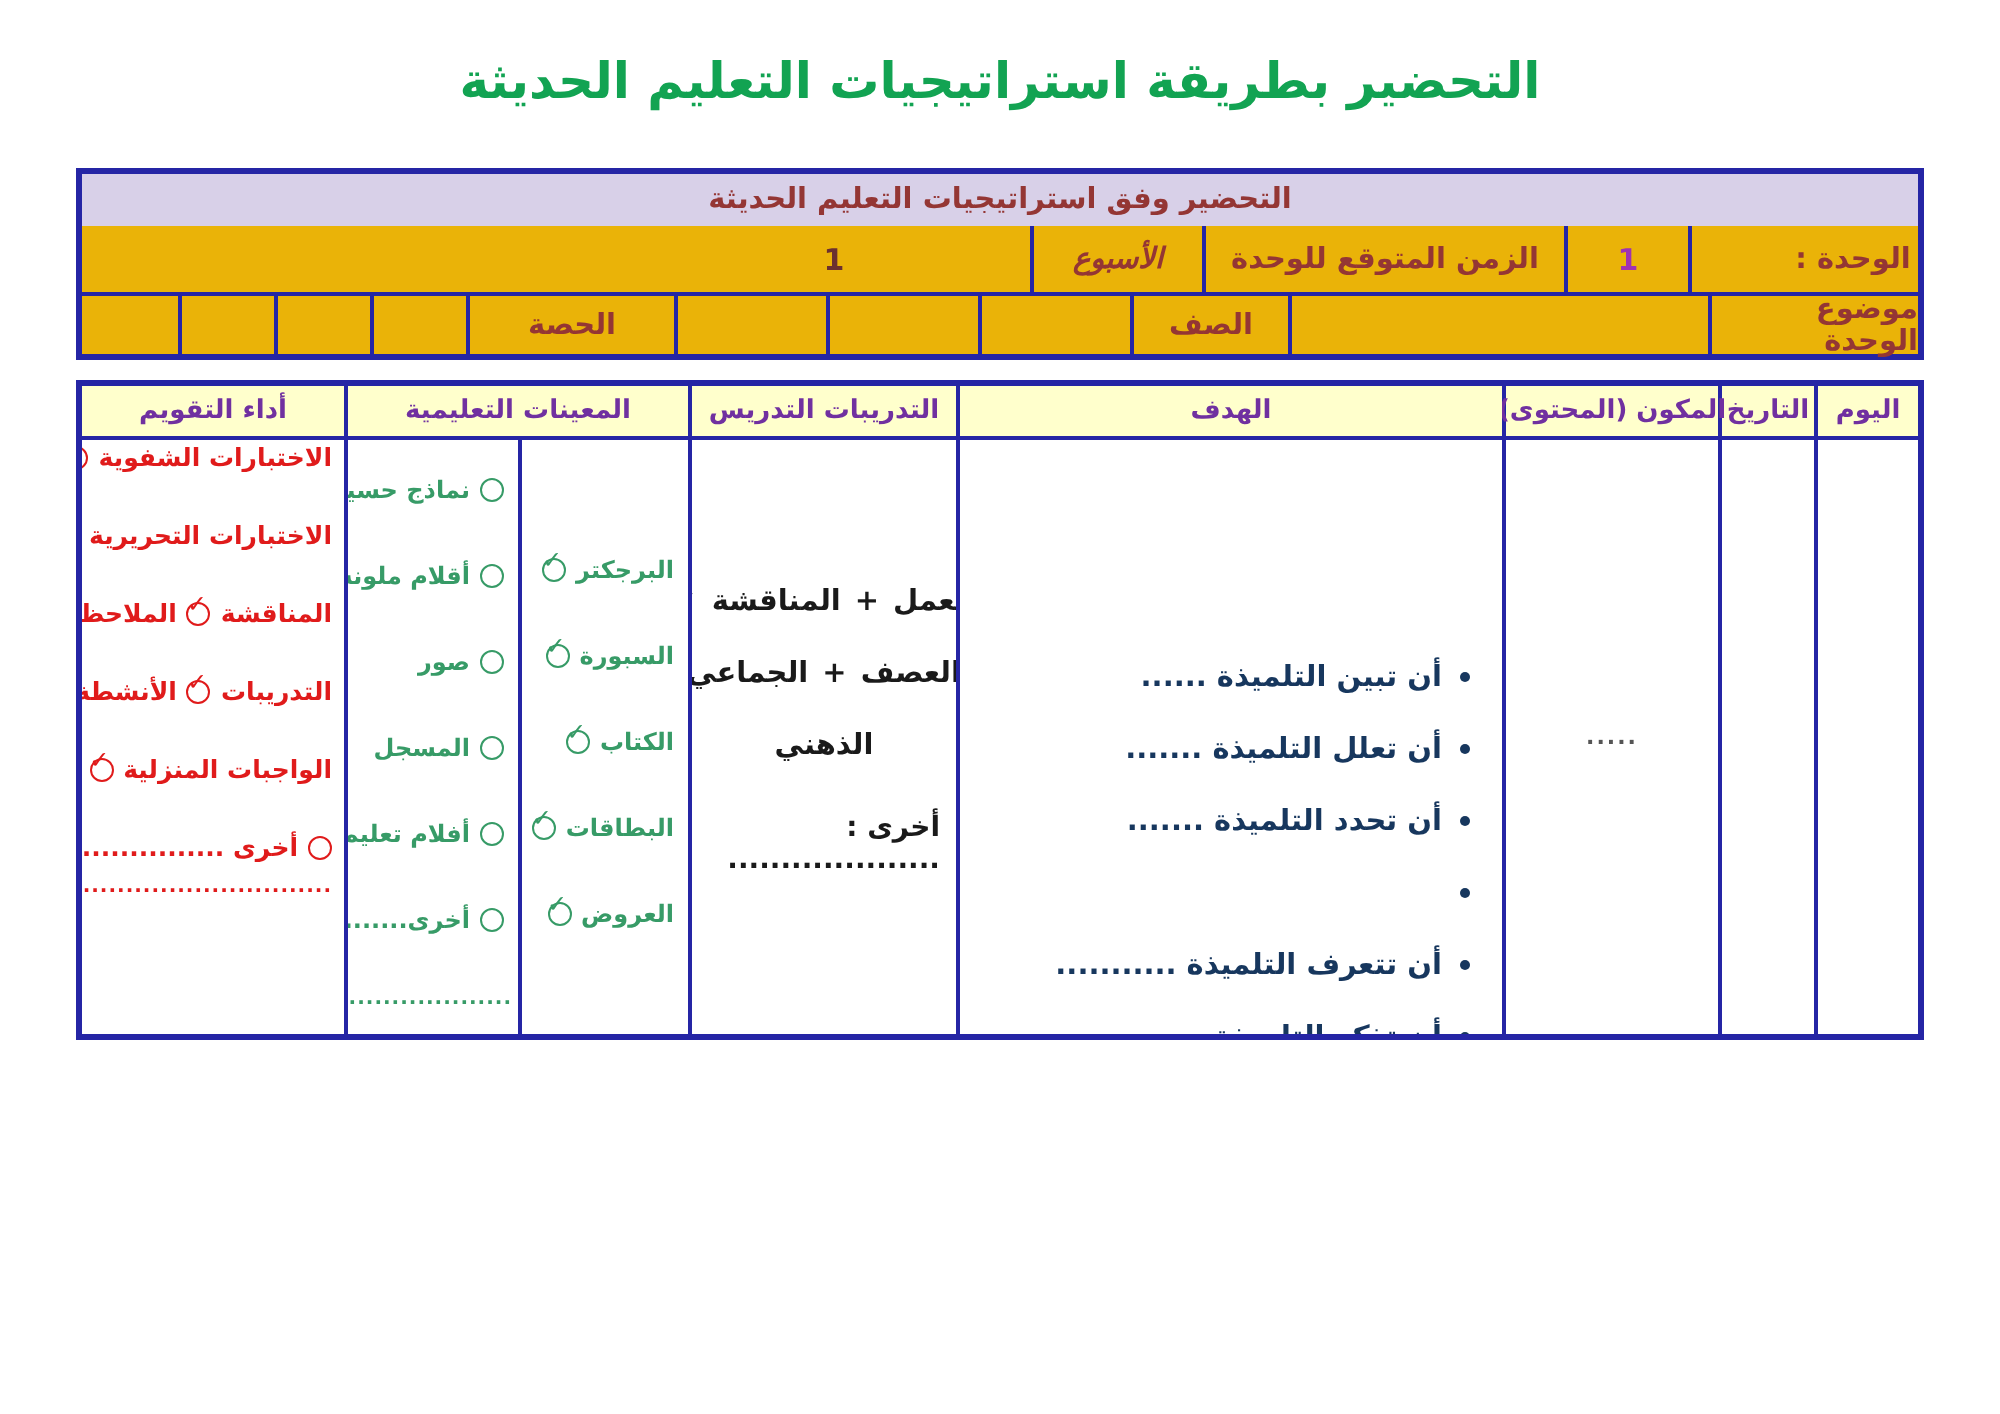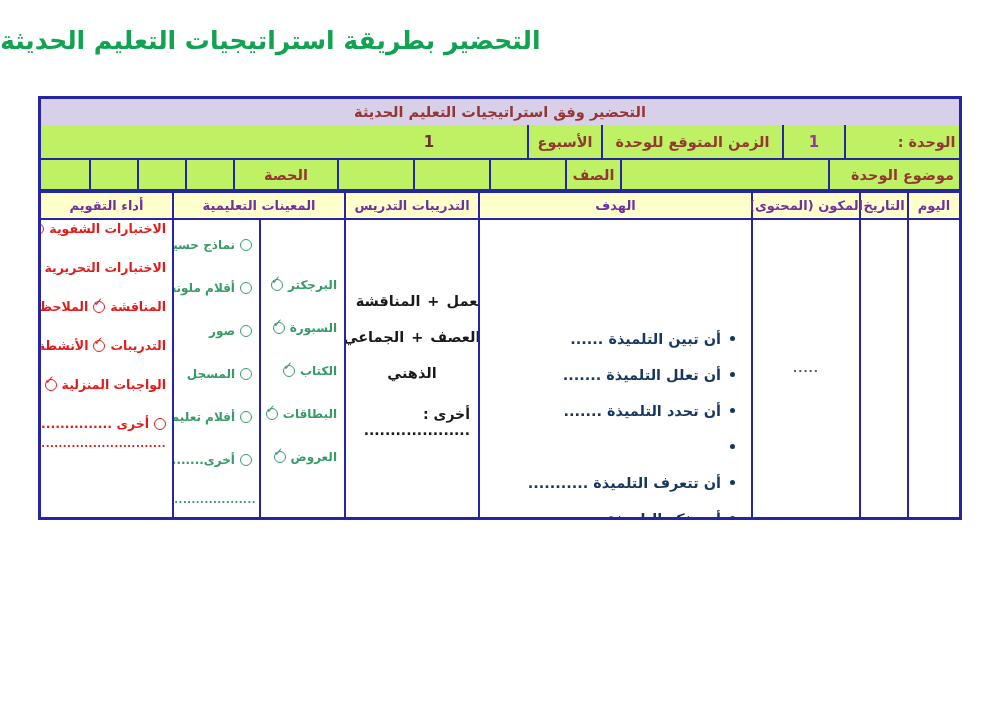--- a/index.html
+++ b/index.html
@@ -16,27 +16,27 @@
     --ink:#1A1A1A;
   }
   *{box-sizing:border-box;margin:0;padding:0;}
   html,body{background:#fff;}
   body{
     width:1000px;height:707px;position:relative;overflow:hidden;
     font-family:"DejaVu Sans","Liberation Sans",sans-serif;
     font-weight:700;
   }
   .title{
-    position:absolute;top:26px;left:0;right:0;text-align:left;
+    position:absolute;top:26px;left:0;right:0;text-align:center;
     font-size:25px;color:var(--title_green);
   }
   
   .toptable{
-    position:absolute;left:38px;top:96px;width:924px;
-    border:3px solid var(--border);direction:rtl;background:#bef264;
+    position:absolute;left:38px;top:84px;width:924px;
+    border:3px solid var(--border);direction:rtl;background:#eab308;
   }
   .trow{display:flex;}
   .trow + .trow{border-top:2px solid var(--border);}
   .tc{
     display:flex;align-items:center;justify-content:center;
     border-left:2px solid var(--border);
   }
   .tc:last-child{border-left:none;}
   .banner{
     height:26px;display:flex;align-items:center;justify-content:center;
@@ -44,25 +44,25 @@
   }
   .r2{height:33px;}
   .r3{height:31px;}
   .lbl{color:var(--maroon);font-size:14.5px;}
   .val{color:var(--magenta);font-size:15px;}
   .val-dark{color:#6B3030;font-size:15px;}
   .w-unitlbl{width:115px;padding-left:48px;}
   .w-unitval{width:62px;}
   .w-timelbl{width:181px;}
   .w-timeval{flex:1;}
-  .w-weeklbl{width:74px;}
+  .w-weeklbl{width:86px;font-style:italic;}
   .w-weekval{width:196px;}
-  .w-topiclbl{width:131px;padding-left:16px;}
+  .w-topiclbl{width:105px;padding-left:16px;}
   .w-topicval{flex:1;}
-  .w-classlbl{width:55px;}
+  .w-classlbl{width:79px;}
   .w-mid{width:76px;}
   .w-periodlbl{width:104px;}
   .w-small{width:48px;}
   
   .maintable{
     position:absolute;left:38px;top:190px;width:924px;height:330px;
     border:3px solid var(--border);direction:rtl;background:#fff;
     display:grid;
     grid-template-columns:52px 48px 108px 1fr 134px 172px 131px;
     grid-template-rows:27px 1fr;

